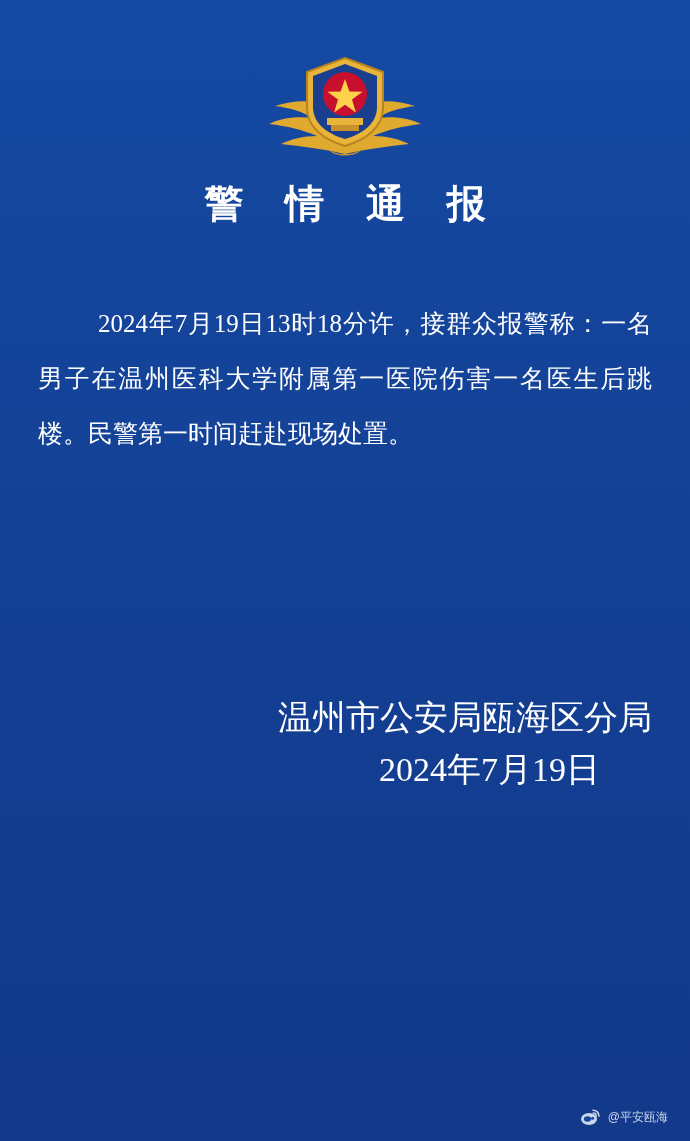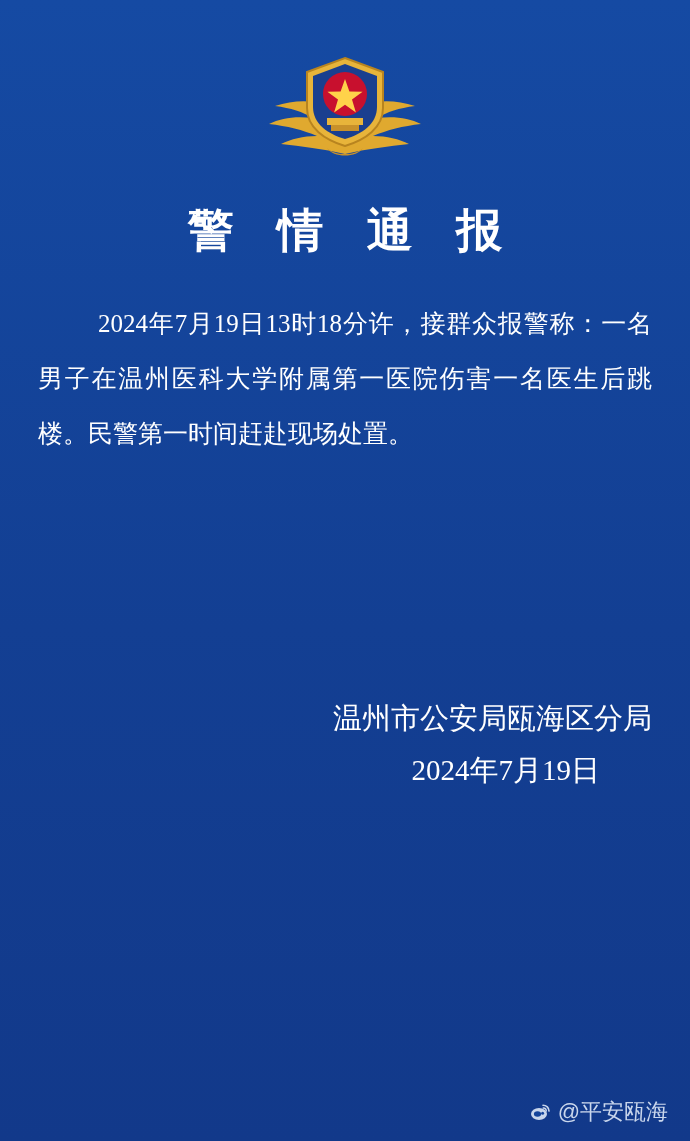--- a/index.html
+++ b/index.html
@@ -37,25 +37,25 @@
     width: 160px;
     height: 118px;
   }
   .emblem svg {
     display: block;
   }
 
   
   .title {
     position: absolute;
-    top: 200px;
+    top: 177px;
     left: 0;
     width: 100%;
     text-align: center;
-    font-size: 46px;
+    font-size: 39px;
     font-weight: bold;
     letter-spacing: 16px;
     text-indent: 16px;
     color: #ffffff;
     font-family: "Liberation Serif", "DejaVu Serif", serif;
   }
 
   
   .body-text {
     position: absolute;
@@ -73,37 +73,37 @@
     text-indent: 60px;
   }
 
   
   .signature {
     position: absolute;
     top: 692px;
     left: 0;
     width: 652px;
     text-align: right;
-    font-size: 29px;
+    font-size: 34px;
     line-height: 52px;
     color: #ffffff;
   }
   .sig-line-2 {
     padding-right: 52px;
   }
 
   
   .footer {
     position: absolute;
     right: 22px;
     bottom: 14px;
     display: flex;
     align-items: center;
     gap: 8px;
-    font-size: 22px;
+    font-size: 12px;
     color: #c9d6ec;
     font-family: "Liberation Sans", sans-serif;
   }
   .weibo-icon {
     width: 20px;
     height: 20px;
     display: inline-block;
   }
 </style>
 </head>

